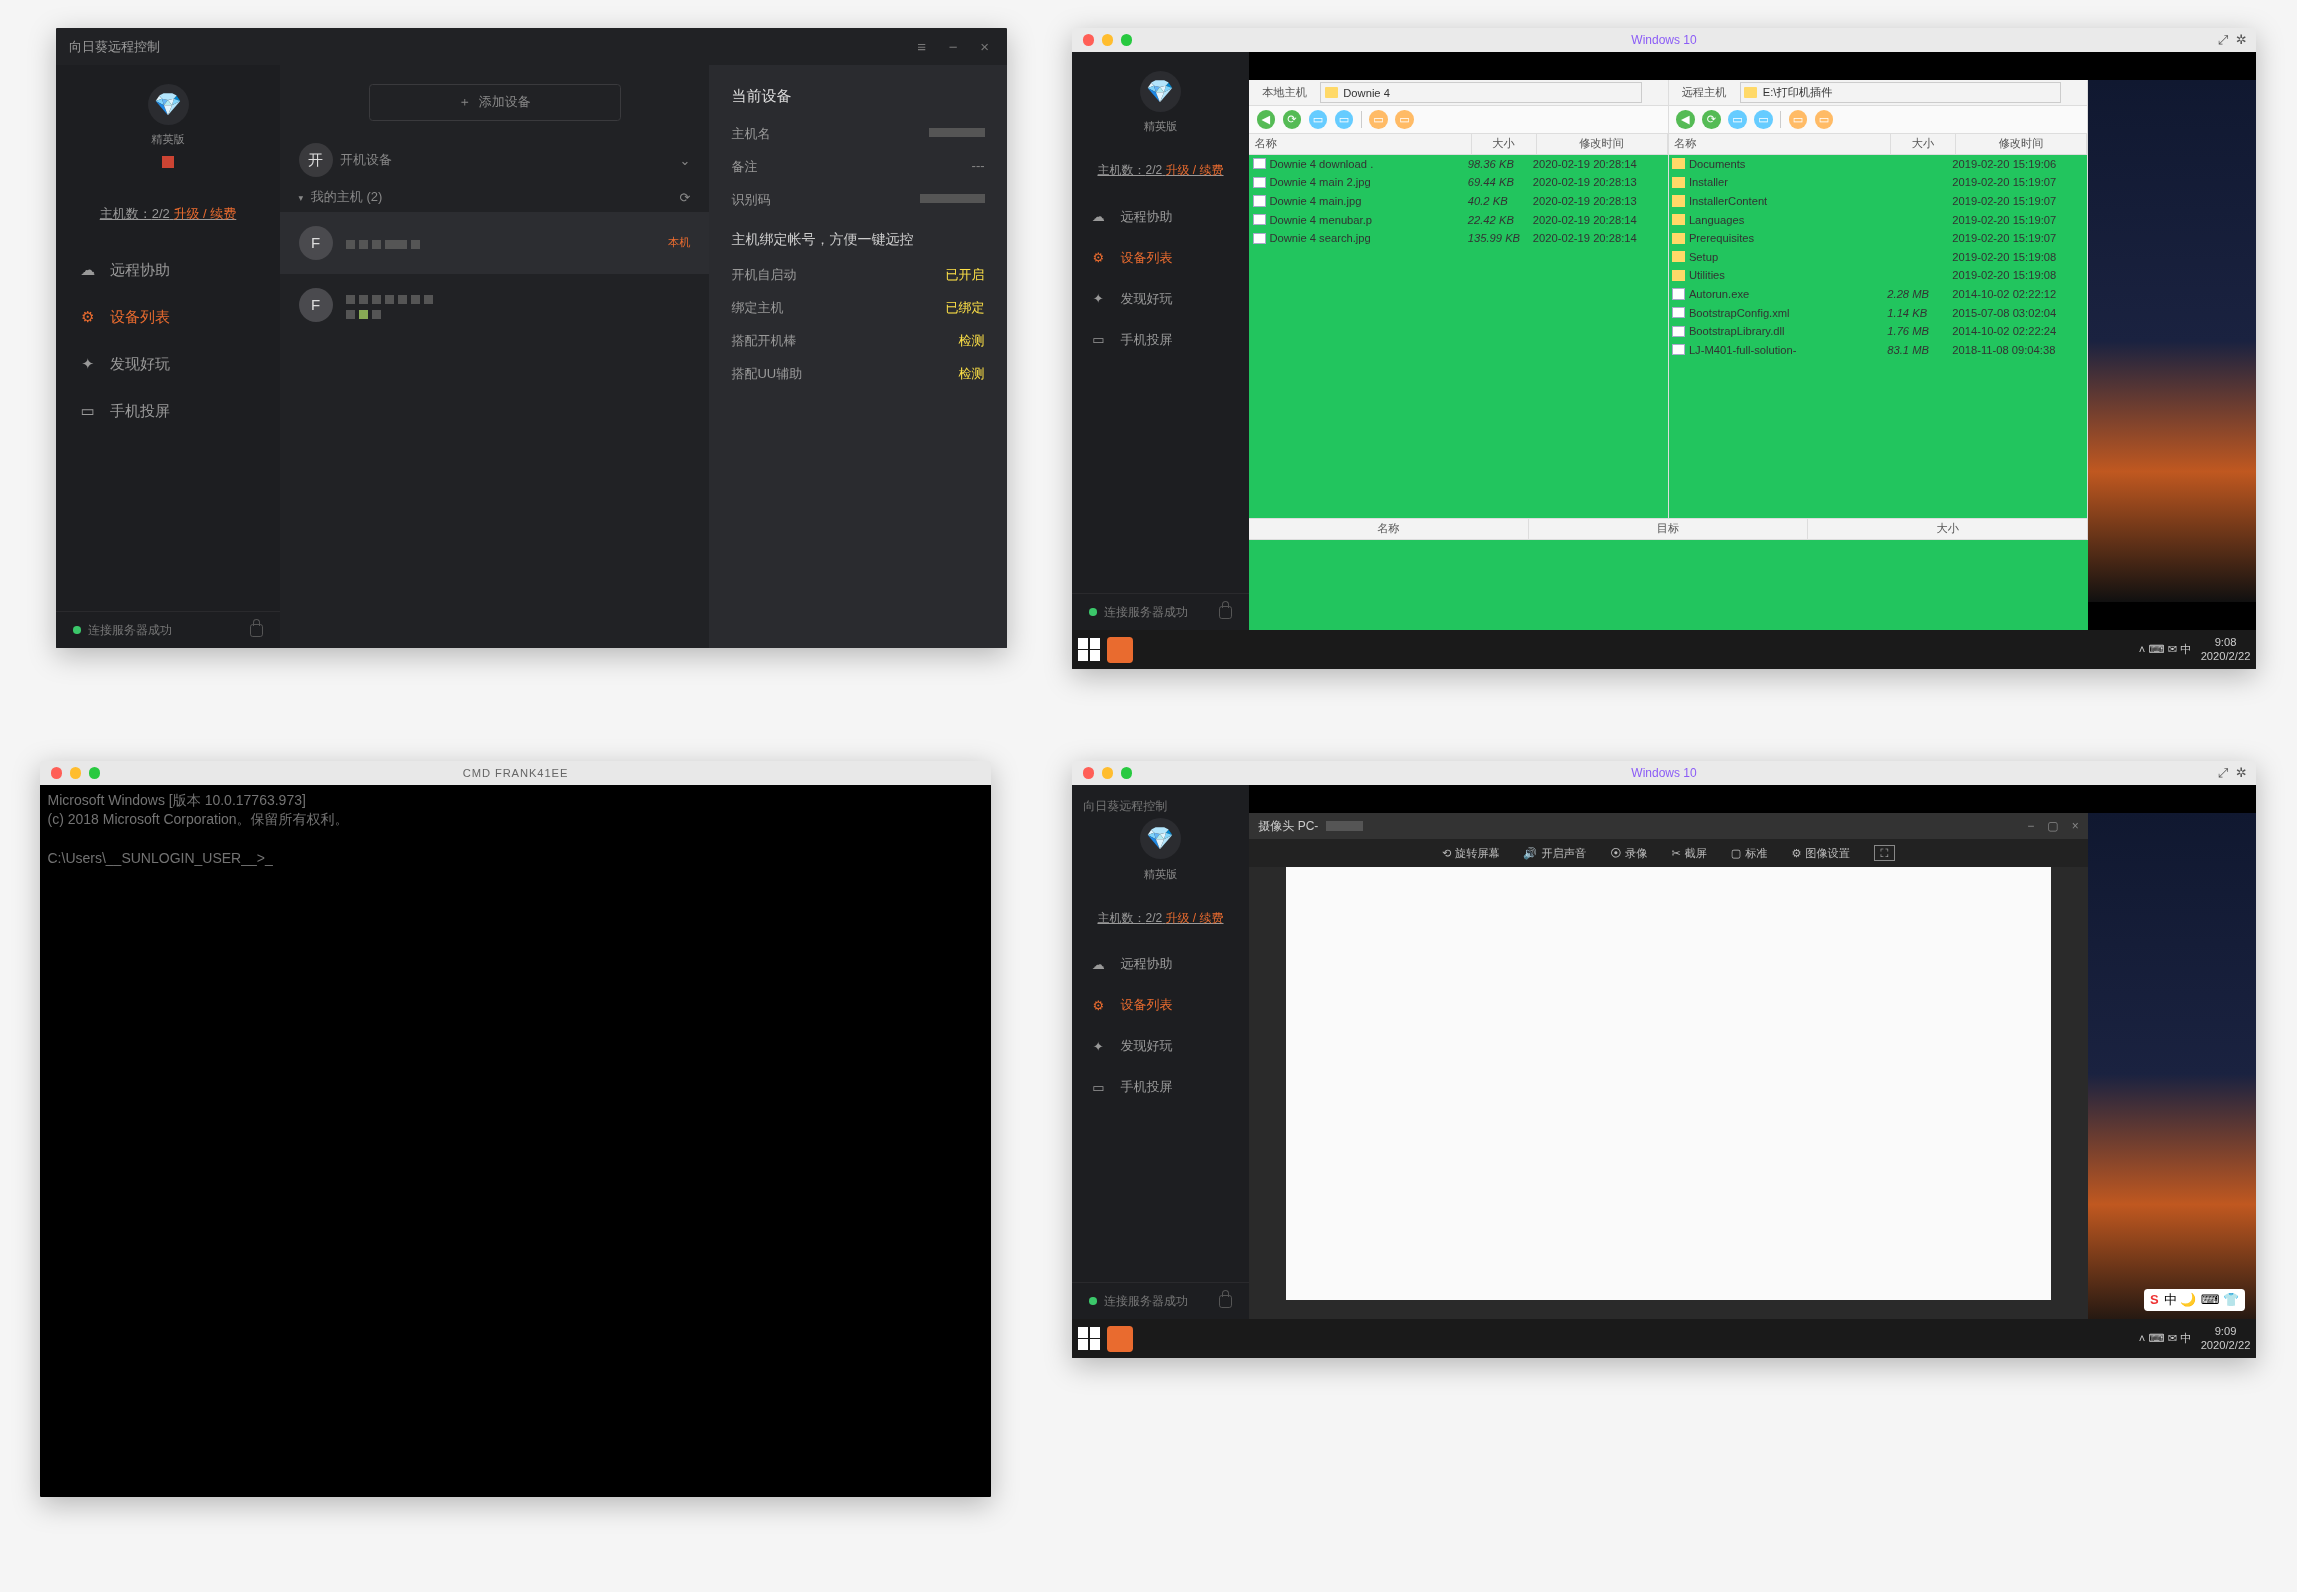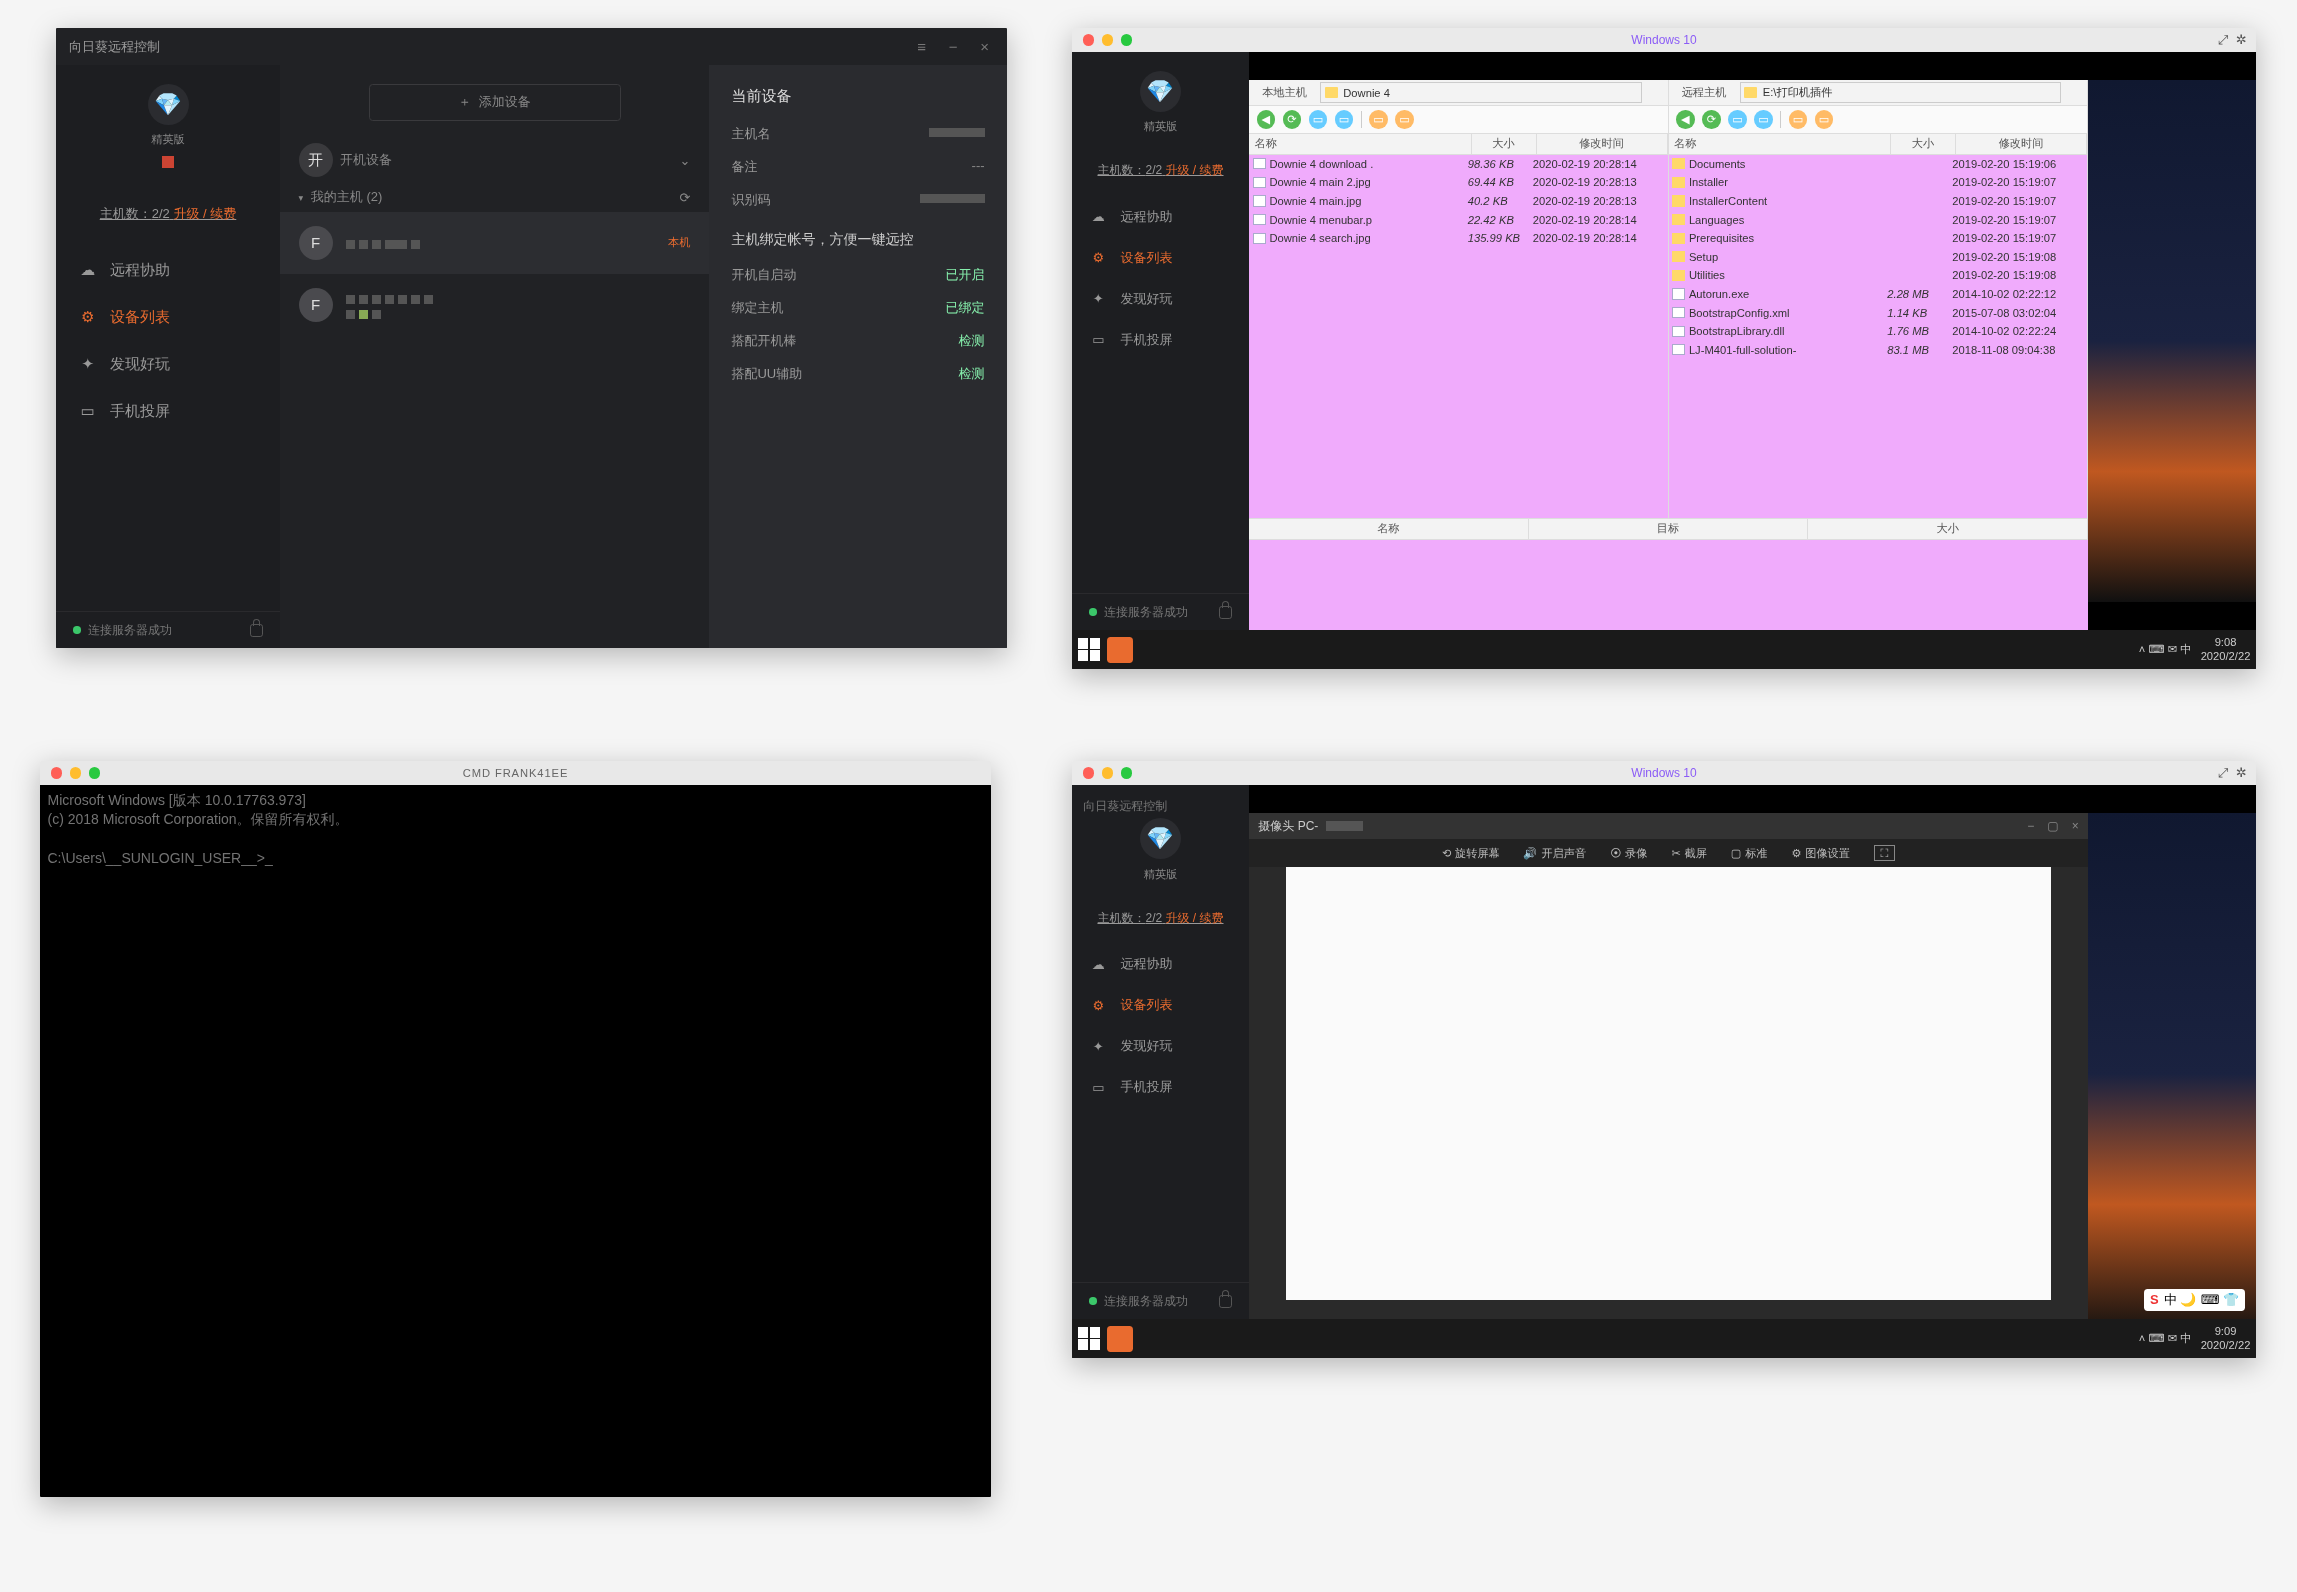--- a/index.html
+++ b/index.html
@@ -43,21 +43,21 @@
   .dev-sub { margin-top: 3.7px; font-size: 9.3px; display: flex; gap: 3.7px; }
   .dev-sub span { width: 9.3px; height: 9.3px; background: #555; }
   .tag { font-size: 11.2px; color: #e96b2f; }
   .osico { width: 13px; height: 13px; color: #888; }
 
   .sun-right { width: 298px; background: #2a2b2f; padding: 22.4px; font-size: 14px; color: #ccc; }
   .sr-title { font-size: 15px; margin-bottom: 18.6px; color: #ddd; }
   .sr-row { display: flex; justify-content: space-between; margin-bottom: 15px; font-size: 13px; color: #999; }
   .sr-row .val { color: #888; }
   .sr-sub { margin-top: 22.4px; margin-bottom: 17px; color: #ccc; font-size: 14px; }
-  .sr-row .link { color: #86efac; }
+  .sr-row .link { color: #fde047; }
 
   
   .cmd-titlebar { background: #e8e8e8; height: 24px; display: flex; align-items: center; position: relative; }
   .cmd-title { position: absolute; left: 50%; transform: translateX(-50%); font-size: 11.2px; color: #666; letter-spacing: 0.9px; }
   .cmd-body { background: #000; color: #737373; font-family: Consolas, monospace; font-size: 14px; padding: 5.6px 7.5px; height: calc(100% - 24px); line-height: 1.4; }
 
   
   .w10-titlebar { background: #eaeaea; height: 24px; display: flex; align-items: center; position: relative; }
   .w10-title { position: absolute; left: 50%; transform: translateX(-50%); font-size: 12px; color: #8b5cf6; }
   .w10-title-right { position: absolute; right: 9.3px; display: flex; gap: 7.5px; font-size: 13px; color: #555; }
@@ -70,21 +70,21 @@
   .tray { margin-left: auto; display: flex; align-items: center; gap: 9.3px; color: #ccc; font-size: 11.2px; }
   .tray-clock { text-align: center; line-height: 1.2; }
 
   
   .sun-panel { position: absolute; top: 0; left: 0; width: 177px; bottom: 39px; background: #1d1e21; display: flex; flex-direction: column; align-items: center; padding-top: 18.6px; }
   .sun-panel .navlist { margin-top: 17px; }
   .sun-panel .navitem { height: 41px; font-size: 13px; padding: 0 17px; }
   .sun-panel .hostcount { margin-top: 28px; font-size: 12px; }
 
   
-  .fm { position: absolute; top: 28px; left: 177px; right: 168px; bottom: 39px; background: #f0abfc; display: flex; flex-direction: column; font-size: 11.2px; color: #333; }
+  .fm { position: absolute; top: 28px; left: 177px; right: 168px; bottom: 39px; background: #22c55e; display: flex; flex-direction: column; font-size: 11.2px; color: #333; }
   .fm-cols { display: flex; flex: 1; }
   .fm-col { flex: 1; display: flex; flex-direction: column; border-right: 0.9px solid #ddd; }
   .fm-head { display: flex; align-items: center; height: 26px; background: #f3f3f3; border-bottom: 0.9px solid #ddd; }
   .fm-head-label { width: 71px; text-align: center; color: #555; }
   .fm-path { flex: 1; display: flex; align-items: center; height: 20.5px; border: 0.9px solid #ccc; margin-right: 26px; padding: 0 3.7px; gap: 5.6px; }
   .folder-ico { width: 13px; height: 11.2px; background: #ffd968; border-radius: 0.9px; }
   .fm-toolbar { display: flex; align-items: center; height: 28px; gap: 7.5px; padding: 0 7.5px; border-bottom: 0.9px solid #ddd; background: #fafafa; }
   .tb-ico { width: 18.6px; height: 18.6px; border-radius: 50%; display: flex; align-items: center; justify-content: center; font-size: 11.2px; color: #fff; }
   .fm-table { flex: 1; overflow: hidden; }
   .fm-thead { display: flex; height: 20.5px; background: #f3f3f3; border-bottom: 0.9px solid #ddd; }

